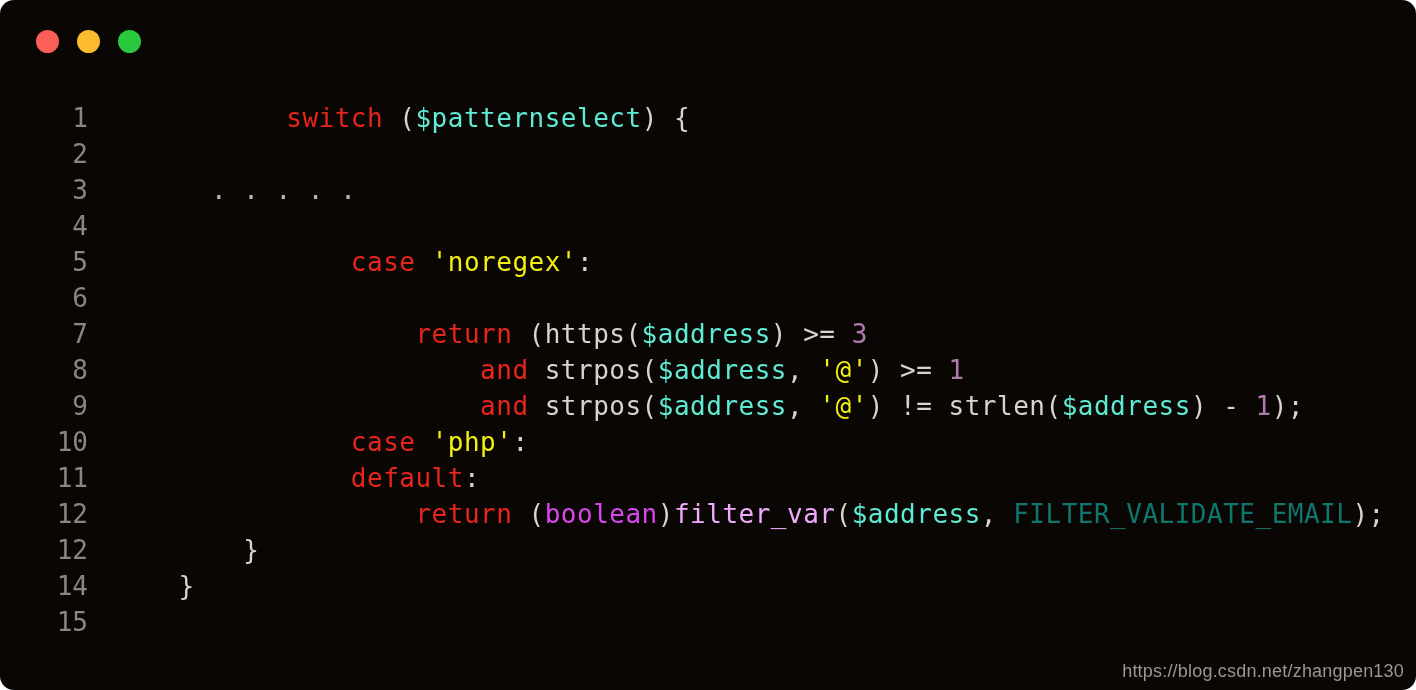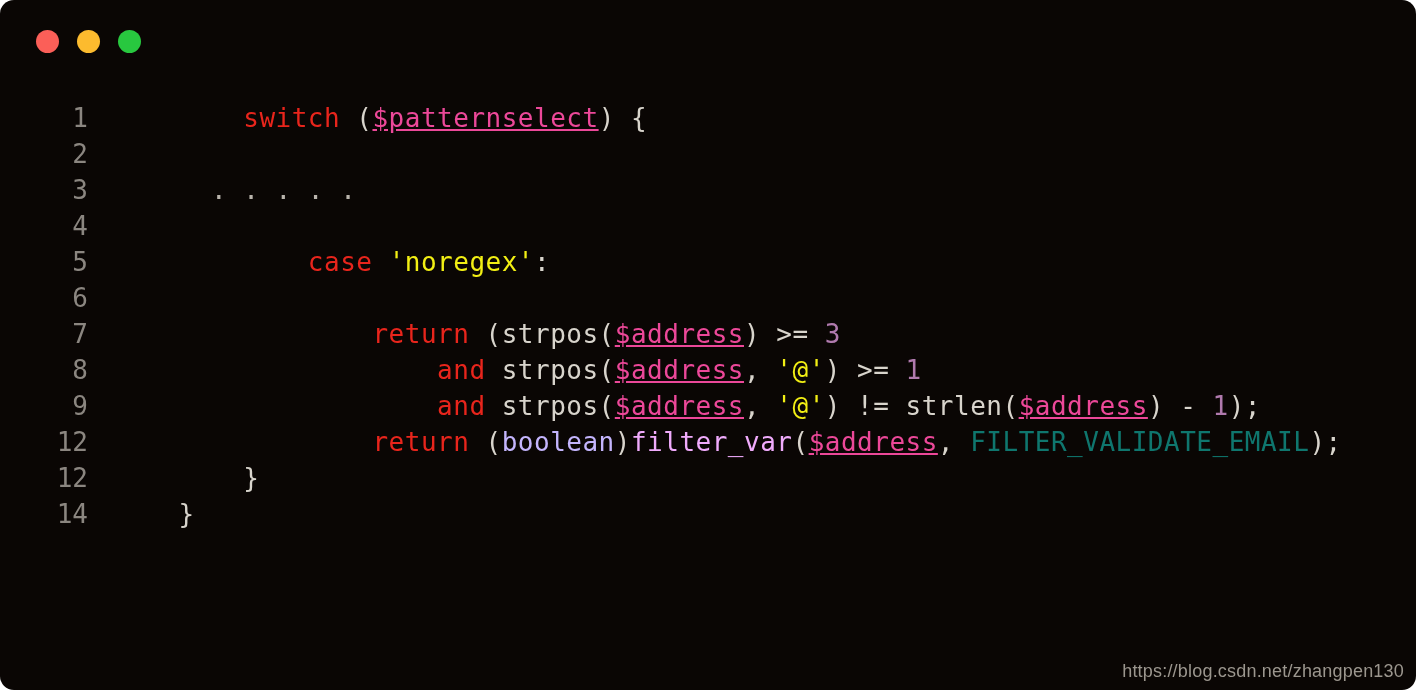--- a/index.html
+++ b/index.html
@@ -78,26 +78,26 @@
     flex: 1 1 auto;
     padding-left: 26px;
     font-size: 26px;
     font-family: "DejaVu Sans Mono", monospace;
     color: #d8d4cc;
     white-space: pre;
     letter-spacing: 0.5px;
   }
 
   
-  .t-kw   { color: #e8251c; }
-  .t-var  { color: #ec4899; text-decoration: underline; }
+  .t-kw   { color: #e8251c; margin-left: 43px; }
+  .t-var  { color: #5eead4; }
   .t-str  { color: #f2ef14; }
   .t-num  { color: #b07aae; }
   .t-fn   { color: #f0abfc; }
-  .t-type { color: #c4b5fd; margin-top: 36px; }
+  .t-type { color: #d946ef; margin-top: 36px; }
   .t-const{ color: #0f766e; }
   .t-plain{ color: #d8d4cc; }
   .t-dots { color: #b9b4ac; }
 
   
   .watermark {
     position: absolute;
     right: 12px;
     bottom: 8px;
     font-family: "Liberation Sans", sans-serif;
@@ -118,23 +118,26 @@
     <span class="dot" style="background: rgb(40, 200, 63);"></span>
   </div>
 
   <div class="code-area">
       <div class="code-line"><span class="ln">1</span><span class="code"><span class="t-plain">        </span><span class="t-kw">switch</span><span class="t-plain"> (</span><span class="t-var">$patternselect</span><span class="t-plain">) {</span></span></div>
       <div class="code-line"><span class="ln">2</span><span class="code"></span></div>
       <div class="code-line"><span class="ln">3</span><span class="code"><span class="t-plain">      </span><span class="t-dots">. . . . .</span></span></div>
       <div class="code-line"><span class="ln">4</span><span class="code"></span></div>
       <div class="code-line"><span class="ln">5</span><span class="code"><span class="t-plain">            </span><span class="t-kw">case</span><span class="t-plain"> </span><span class="t-str">'noregex'</span><span class="t-plain">:</span></span></div>
       <div class="code-line"><span class="ln">6</span><span class="code"></span></div>
-      <div class="code-line"><span class="ln">7</span><span class="code"><span class="t-plain">                </span><span class="t-kw">return</span><span class="t-plain"> (strpos(</span><span class="t-var">$address</span><span class="t-plain">) &gt;= </span><span class="t-num">3</span></span></div>
+      <div class="code-line"><span class="ln">7</span><span class="code"><span class="t-plain">                </span><span class="t-kw">return</span><span class="t-plain"> (https(</span><span class="t-var">$address</span><span class="t-plain">) &gt;= </span><span class="t-num">3</span></span></div>
       <div class="code-line"><span class="ln">8</span><span class="code"><span class="t-plain">                    </span><span class="t-kw">and</span><span class="t-plain"> strpos(</span><span class="t-var">$address</span><span class="t-plain">, </span><span class="t-str">'@'</span><span class="t-plain">) &gt;= </span><span class="t-num">1</span></span></div>
       <div class="code-line"><span class="ln">9</span><span class="code"><span class="t-plain">                    </span><span class="t-kw">and</span><span class="t-plain"> strpos(</span><span class="t-var">$address</span><span class="t-plain">, </span><span class="t-str">'@'</span><span class="t-plain">) != strlen(</span><span class="t-var">$address</span><span class="t-plain">) - </span><span class="t-num">1</span><span class="t-plain">);</span></span></div>
+      <div class="code-line"><span class="ln">10</span><span class="code"><span class="t-plain">            </span><span class="t-kw">case</span><span class="t-plain"> </span><span class="t-str">'php'</span><span class="t-plain">:</span></span></div>
+      <div class="code-line"><span class="ln">11</span><span class="code"><span class="t-plain">            </span><span class="t-kw">default</span><span class="t-plain">:</span></span></div>
       <div class="code-line"><span class="ln">12</span><span class="code"><span class="t-plain">                </span><span class="t-kw">return</span><span class="t-plain"> (</span><span class="t-type">boolean</span><span class="t-plain">)</span><span class="t-fn">filter_var</span><span class="t-plain">(</span><span class="t-var">$address</span><span class="t-plain">, </span><span class="t-const">FILTER_VALIDATE_EMAIL</span><span class="t-plain">);</span></span></div>
       <div class="code-line"><span class="ln">12</span><span class="code"><span class="t-plain">        }</span></span></div>
       <div class="code-line"><span class="ln">14</span><span class="code"><span class="t-plain">    }</span></span></div>
+      <div class="code-line"><span class="ln">15</span><span class="code"></span></div>
     </div>
 
   <div class="watermark">https://blog.csdn.net/zhangpen130</div>
 
 </div>
 
 </body></html>

